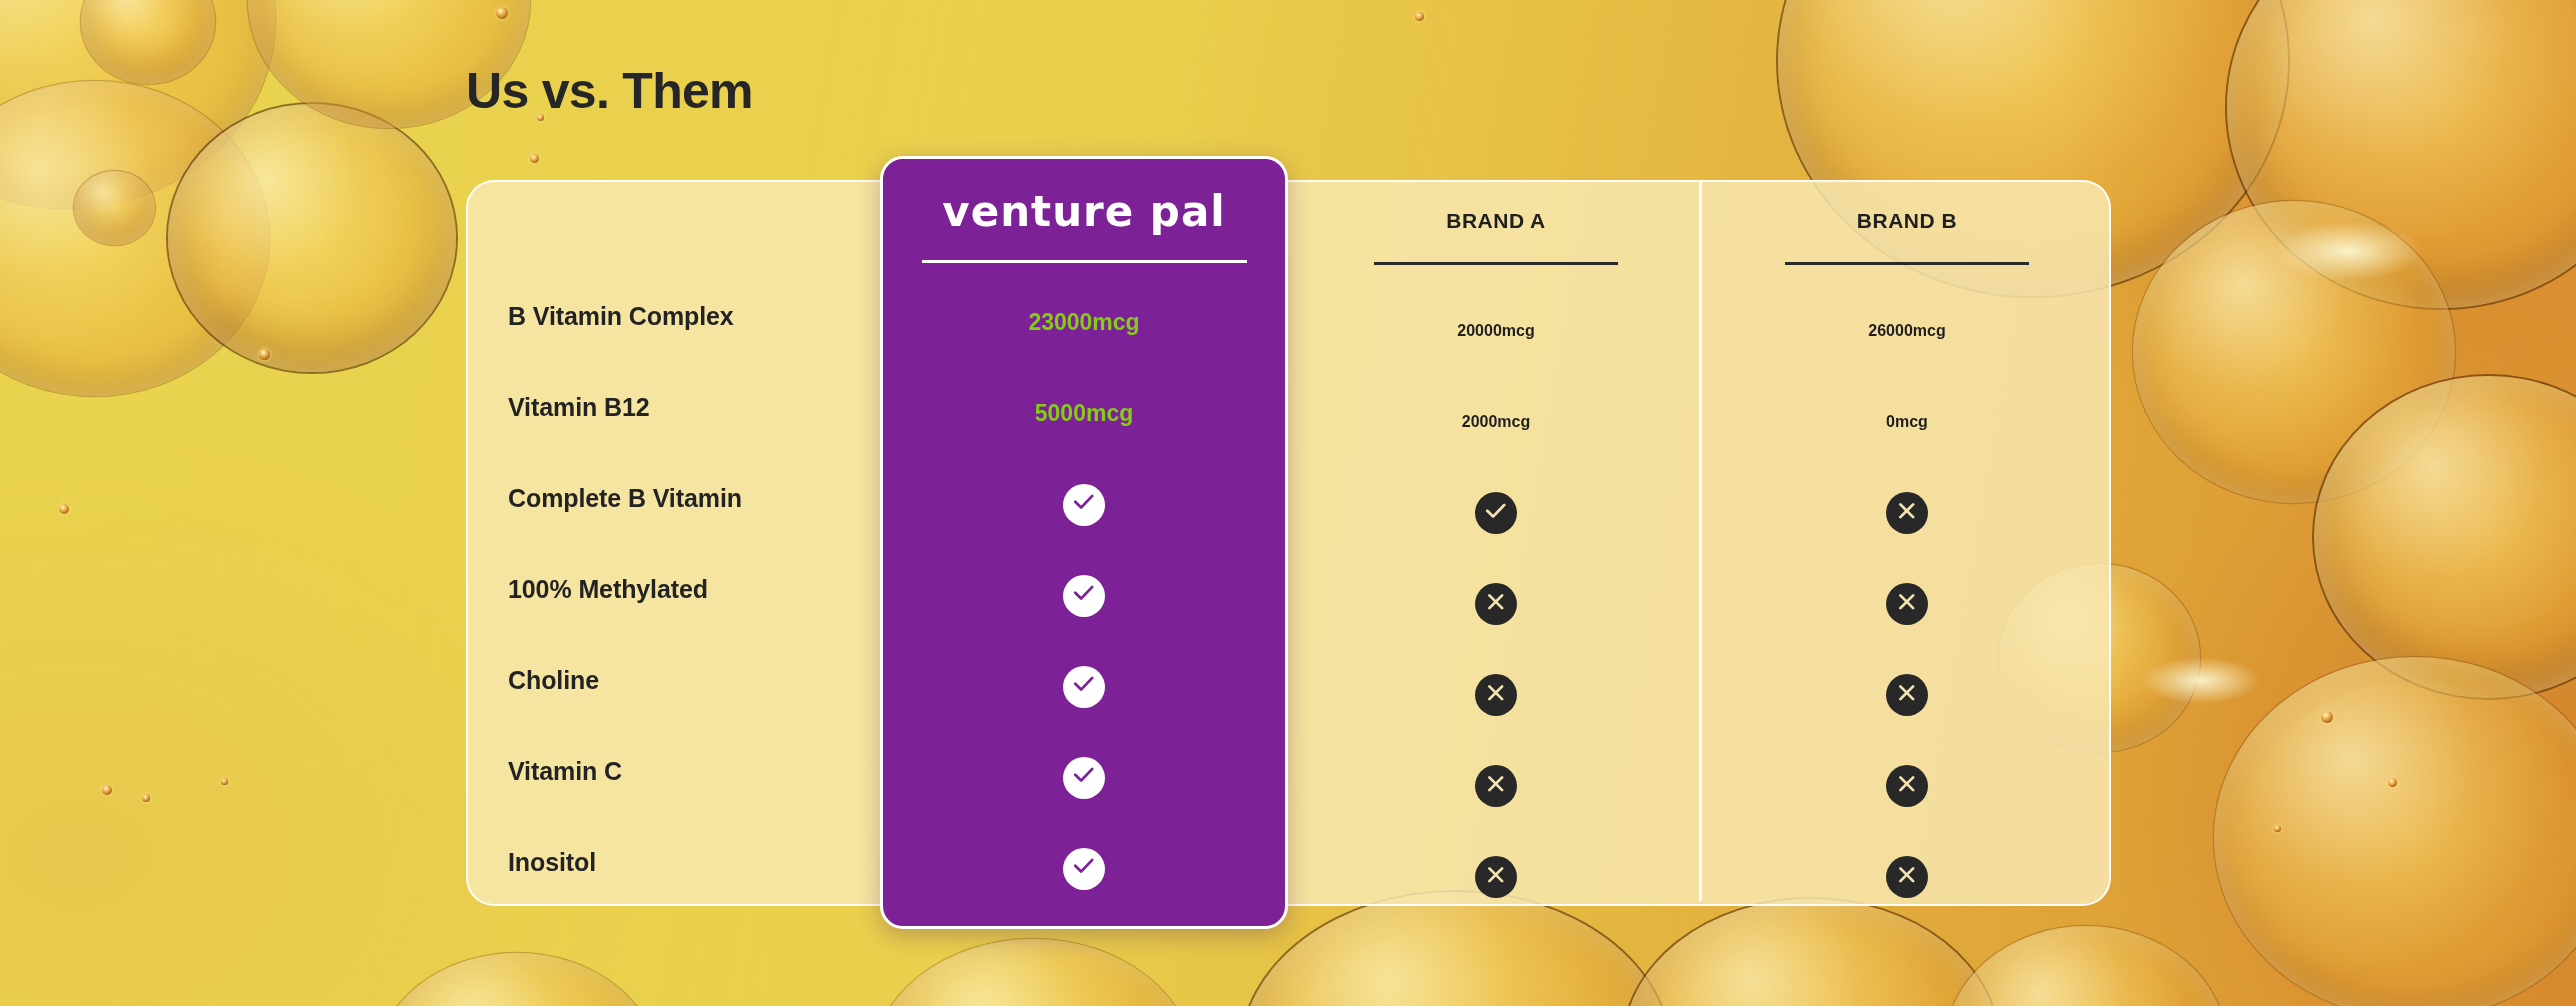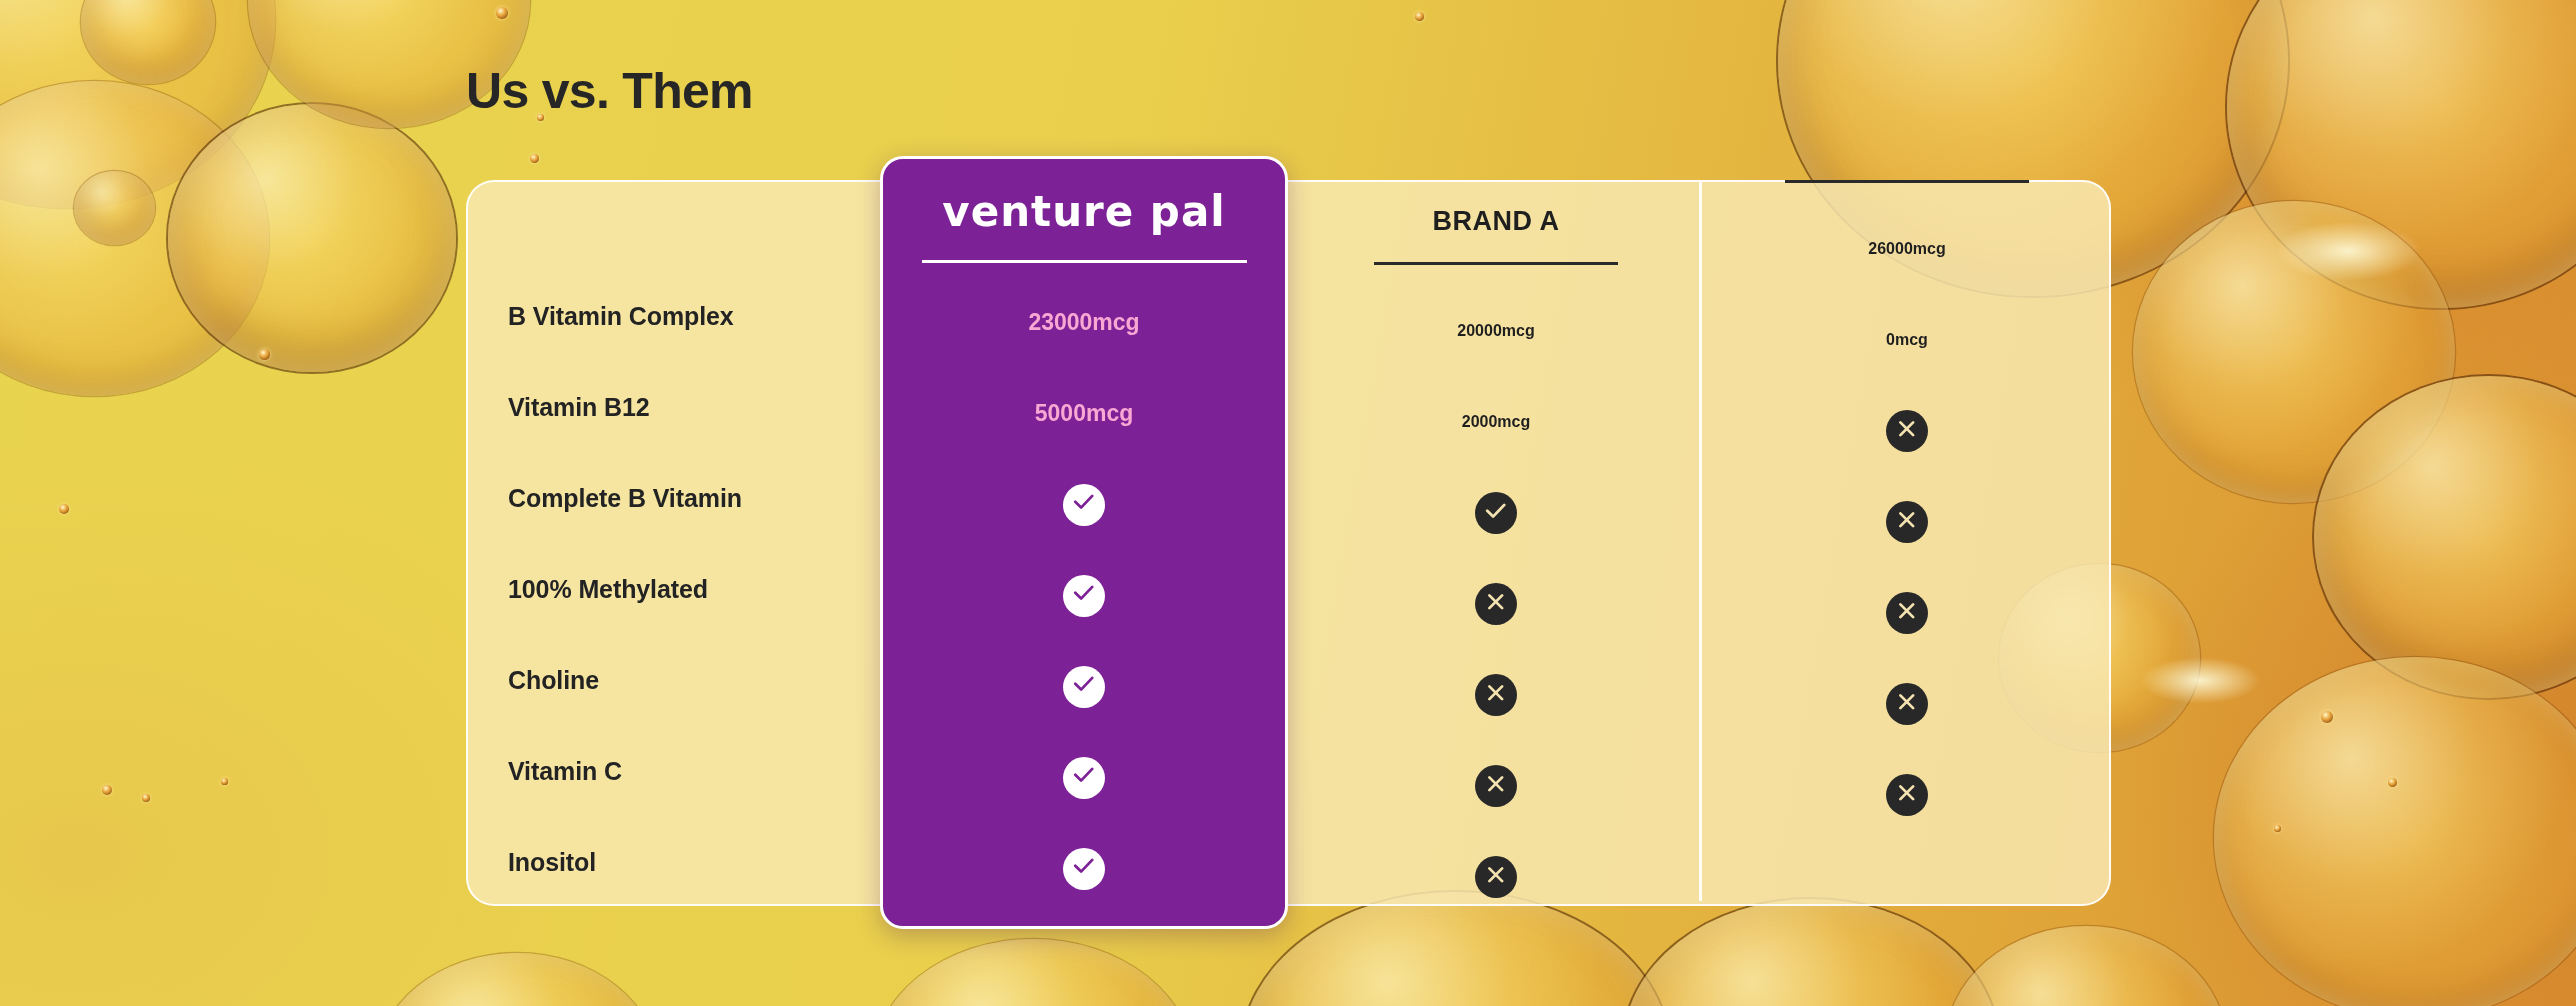--- a/index.html
+++ b/index.html
@@ -74,21 +74,21 @@
     font-size:25px; font-weight:bold; color:#232323;
     letter-spacing:-0.1px;
   }
 
   
   .brandcol { position:absolute; top:180px; width:366px; }
   #brand-a { left:1313px; }
   #brand-b { left:1724px; }
   .brand-head {
     height:82px; display:flex; align-items:center; justify-content:center;
-    font-size:27px; font-weight:bold; color:#1f1f1f; letter-spacing:0.5px;
+    font-size:21px; font-weight:bold; color:#1f1f1f; letter-spacing:0.5px;
   }
   .brand-rule {
     width:244px; height:3.4px; background:#2a2a2a; margin:0 auto 20px auto;
   }
   .bcell {
     height:91px; display:flex; align-items:center; justify-content:center;
     font-size:16px; font-weight:bold; color:#1f1f1f;
   }
 
   
@@ -100,21 +100,21 @@
     box-shadow:0 6.7px 23px rgba(70,20,90,.28);
   }
   #vp-logo {
     margin-top:28px; text-align:center;
     font-size:42px; font-weight:bold; color:#fff;
     letter-spacing:1px; font-family:"DejaVu Sans", sans-serif;
   }
   #vp-rule { width:325px; height:2.7px; background:#fff; margin:24px auto 0 auto; }
   .vcell {
     height:91px; display:flex; align-items:center; justify-content:center;
-    font-size:23px; font-weight:bold; color:#f9a8d4;
+    font-size:23px; font-weight:bold; color:#84cc16;
   }
   #vp-rows { margin-top:14.8px; }
 
   
   .mark { width:42px; height:42px; border-radius:50%; display:flex; align-items:center; justify-content:center; }
   .mark svg { width:25.5px; height:25.5px; }
   .mark.light { background:#ffffff; }
   .mark.dark  { background:#282828; }
 </style>
 </head>
@@ -219,20 +219,21 @@
             <span><svg viewBox="0 0 24 24" fill="none" stroke="#F4E3B0" stroke-width="2.6" stroke-linecap="round">
                 <line x1="6" y1="6" x2="18" y2="18"></line>
                 <line x1="18" y1="6" x2="6" y2="18"></line>
               </svg></span>
           </div>
         </div>
       </div>
   </div>
 
   <div class="brandcol" id="brand-b">
+    <div class="brand-head">BRAND B</div>
     <div class="brand-rule"></div>
     <div class="brand-rows">
         <div class="bcell">26000mcg</div>
         <div class="bcell">0mcg</div>
         <div class="bcell">
           <div class="mark dark">
             <span><svg viewBox="0 0 24 24" fill="none" stroke="#F4E3B0" stroke-width="2.6" stroke-linecap="round">
                 <line x1="6" y1="6" x2="18" y2="18"></line>
                 <line x1="18" y1="6" x2="6" y2="18"></line>
               </svg></span>

